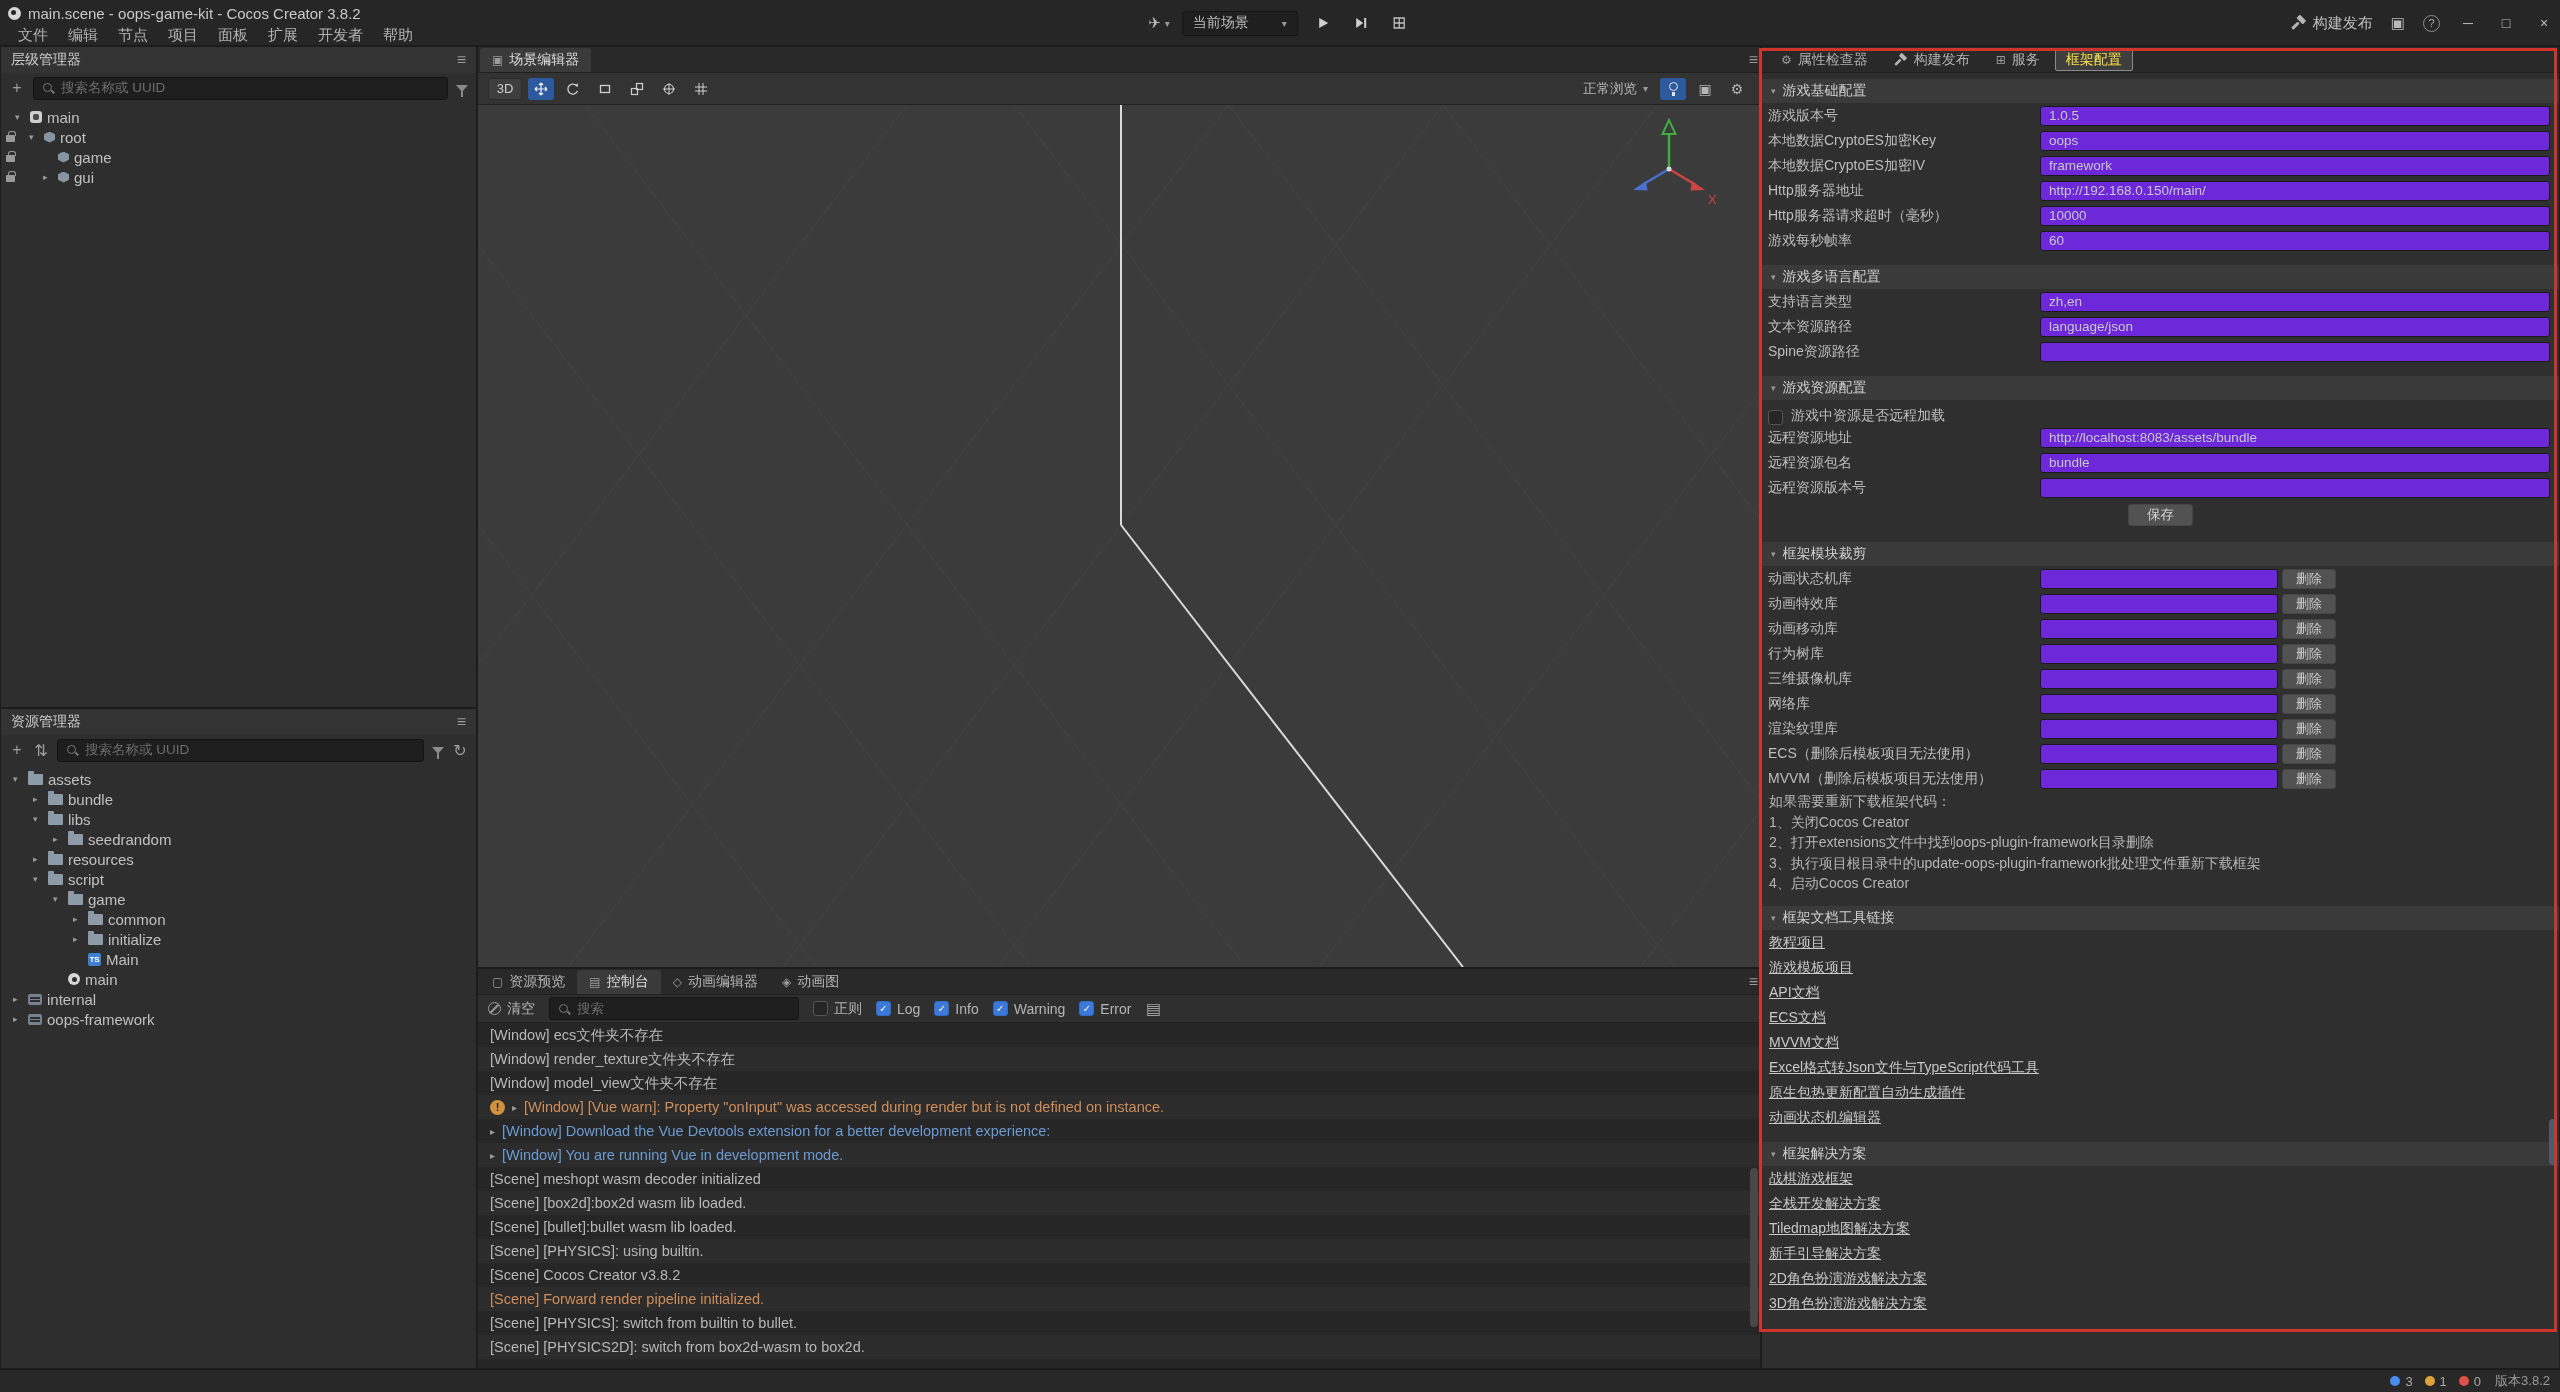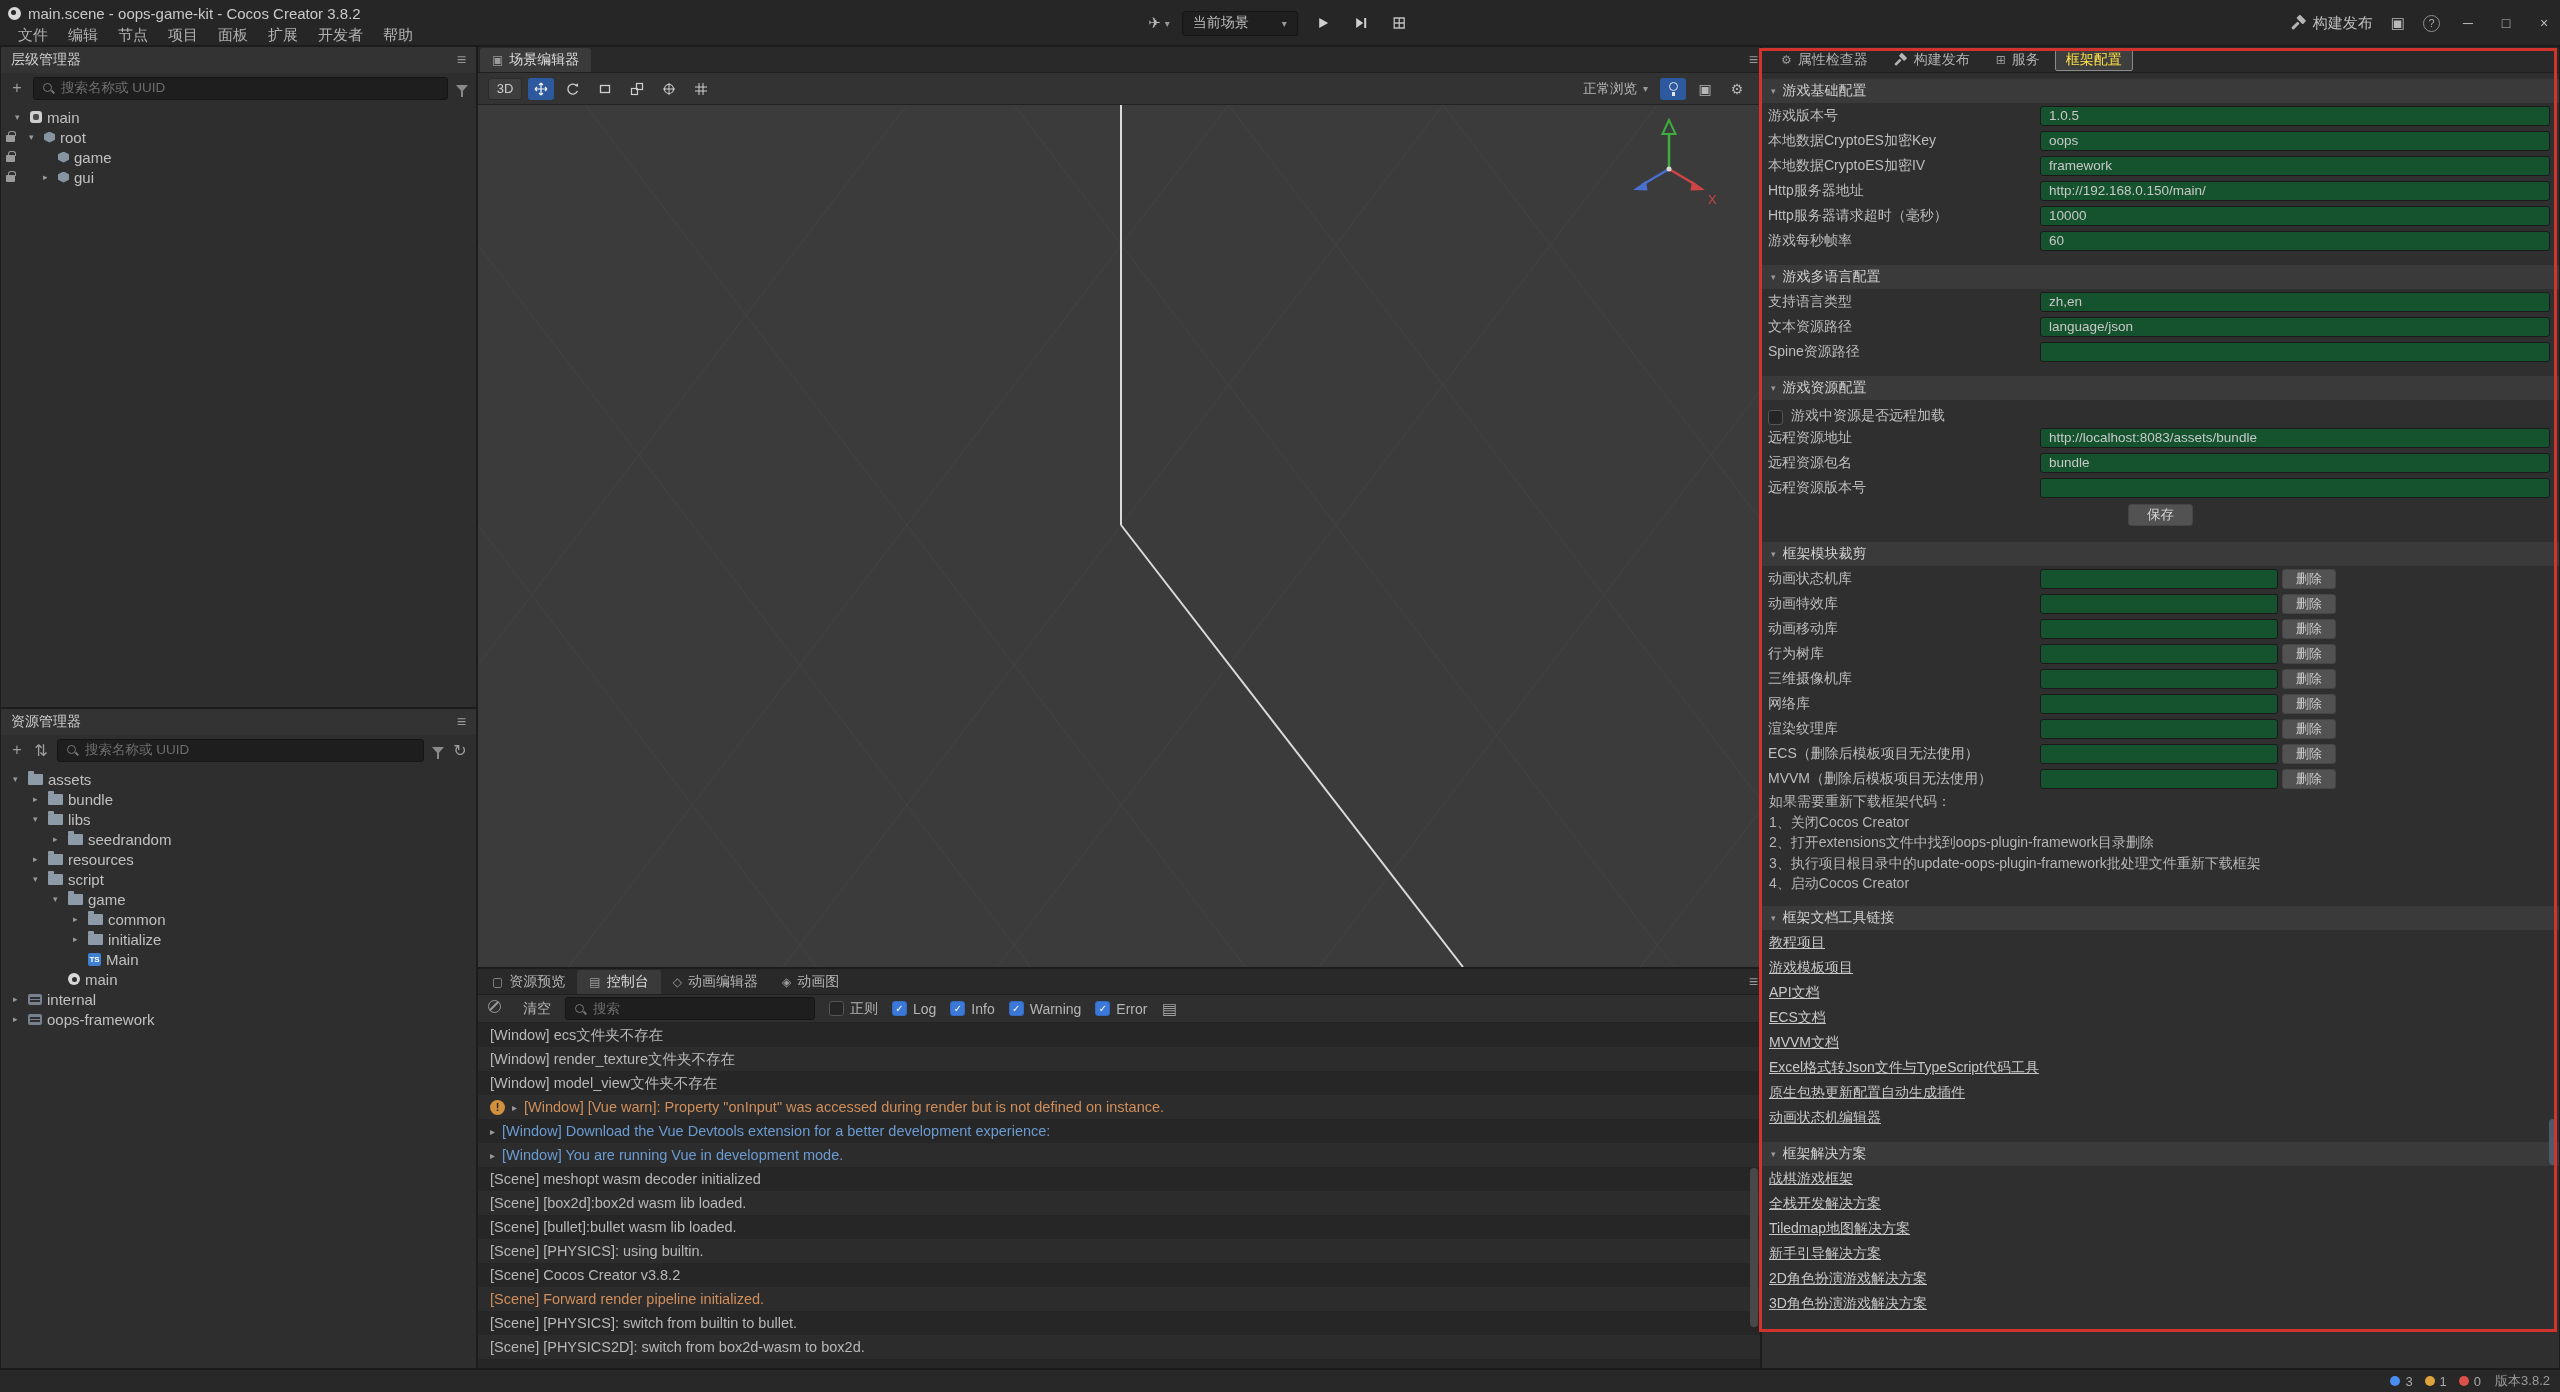--- a/index.html
+++ b/index.html
@@ -87,21 +87,21 @@
 .view-select{display:flex;align-items:center;gap:6px;font-size:13.5px;color:#b8b8b8;margin-right:6px}
 .i-bulb{width:9px;height:9px;border:1.5px solid #e6e6e6;border-radius:50%;position:relative;margin-top:-4px}
 .i-bulb::after{content:'';position:absolute;left:2px;top:9px;width:3px;height:4px;background:#e6e6e6}
 .glyph-tool{font-size:14px;color:#b5b5b5}
 .viewport{flex:1;position:relative;background:#3b3b3b;overflow:hidden}
 .vp-svg{position:absolute;inset:0;width:100%;height:100%}
 .gizmo{position:absolute;top:6px;right:16px}
 
 
 .console-toolbar{height:28px;background:#2f2f2f;border-bottom:1px solid #232323;display:flex;align-items:center;gap:14px;padding:0 10px;flex:none}
-.clear-btn{display:flex;gap:22px;font-size:14px;color:#b5b5b5}
+.clear-btn{display:flex;align-items:center;gap:6px;font-size:14px;color:#b5b5b5}
 .i-clear{width:13px;height:13px;border:1.5px solid #999;border-radius:50%;position:relative;flex:none}
 .i-clear::after{content:'';position:absolute;left:-1px;top:4.5px;width:12px;height:1.5px;background:#999;transform:rotate(-45deg)}
 .console-search{width:250px;flex:none}
 .filt{display:flex;align-items:center;gap:6px;font-size:14px;color:#b5b5b5}
 .cb{width:15px;height:15px;border-radius:3px;background:#252525;border:1px solid #555;display:flex;align-items:center;justify-content:center;font-size:10px;color:#fff;flex:none}
 .cb.checked{background:#3c78d8;border-color:#326ac4}
 .logs{flex:1;overflow:hidden;background:#262626;position:relative}
 .log-row{height:24px;display:flex;align-items:center;gap:7px;padding:0 12px;font-size:14.5px;color:#b8b8b8;white-space:nowrap}
 .log-row:nth-child(even){background:#2c2c2c}
 .log-row.info .log-text{color:#6b9bd2}
@@ -114,21 +114,21 @@
 .itabbar{height:26px;background:#292929;display:flex;align-items:center;gap:4px;padding:0 8px;flex:none;border-bottom:1px solid #1f1f1f}
 .itab{display:flex;align-items:center;gap:6px;height:22px;padding:0 10px;font-size:14px;color:#b0b0b0;border:1px solid transparent;border-radius:2px}
 .itab.active{border-color:#8a8a8a;background:#3e3e3e;color:#fde047}
 .itab-ic{font-size:12px;color:#9a9a9a}
 .insp-body{flex:1;overflow:hidden;padding-top:6px;background:#2f2f2f}
 .sec-header{height:24px;background:#3a3a3a;display:flex;align-items:center;gap:7px;padding:0 9px;font-size:14px;color:#d0d0d0;margin-top:12px}
 .insp-section:first-child .sec-header{margin-top:0}
 .sec-arrow{font-size:9px;color:#9a9a9a}
 .prop-row{display:flex;align-items:center;height:25px;padding:0 9px 0 6px}
 .prop-label{width:272px;flex:none;font-size:14px;color:#bdbdbd;white-space:nowrap;overflow:hidden}
-.prop-input{flex:1;min-width:0;height:20px;background:#14532d;border:1px solid #1a1a1a;border-radius:3px;color:#c8c8c8;font-size:13.5px;padding:0 8px;font-family:inherit;outline:none}
+.prop-input{flex:1;min-width:0;height:20px;background:#6d28d9;border:1px solid #1a1a1a;border-radius:3px;color:#c8c8c8;font-size:13.5px;padding:0 8px;font-family:inherit;outline:none}
 .prop-input.short{flex:none;width:238px}
 .btn-del{margin-left:4px;height:20px;padding:0 13px;background:#525252;border:1px solid #454545;border-radius:3px;color:#ccc;font-size:13px;font-family:inherit}
 .cb-row{display:flex;align-items:flex-end;gap:8px;height:25px;padding:0 6px}
 .cb-label{font-size:14px;color:#bdbdbd}
 .save-row{height:30px;display:flex;align-items:center;justify-content:center}
 .btn-save{height:22px;padding:0 18px;background:#525252;border:1px solid #454545;border-radius:3px;color:#d5d5d5;font-size:13.5px;font-family:inherit}
 .note-line{padding-left:7px;font-size:14px;color:#b5b5b5;line-height:20.5px;white-space:nowrap}
 .doc-link{display:table;margin-left:7px;font-size:14px;color:#c8c8c8;line-height:25px;text-decoration:underline}
 .vthumb{position:absolute;right:2px;top:1072px;width:8px;height:46px;background:#4e5a6a;border-radius:4px}
 

